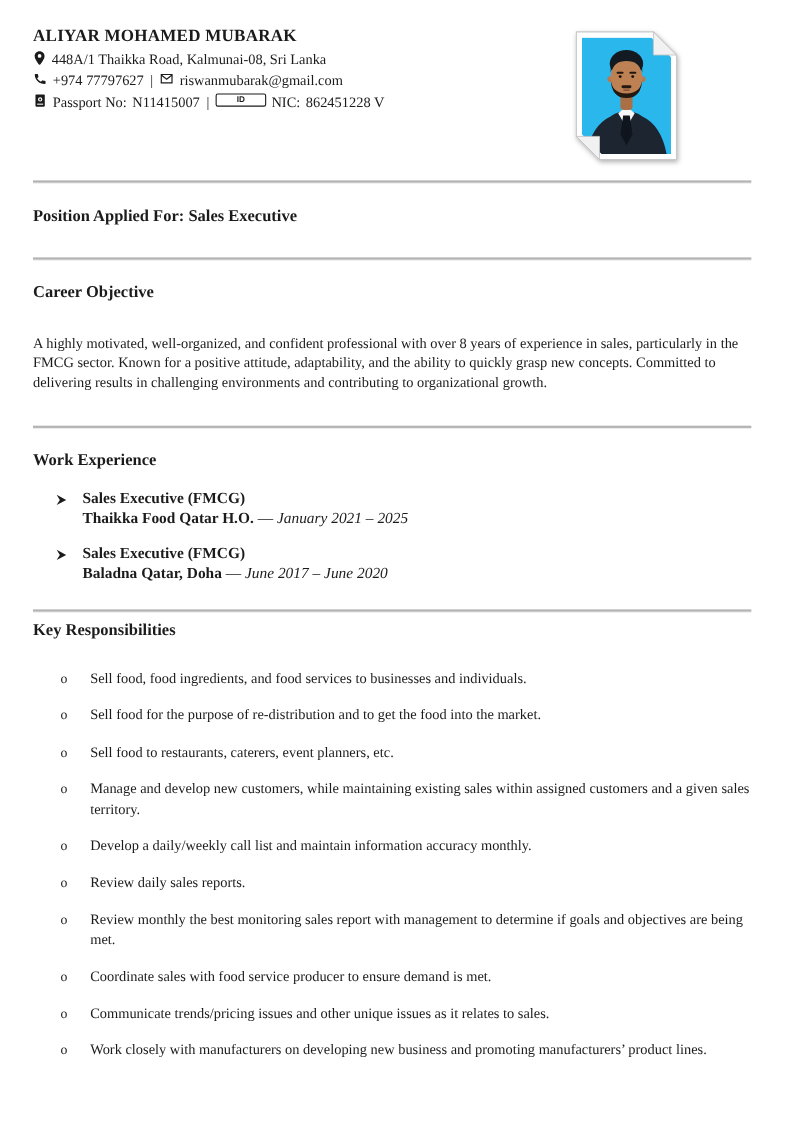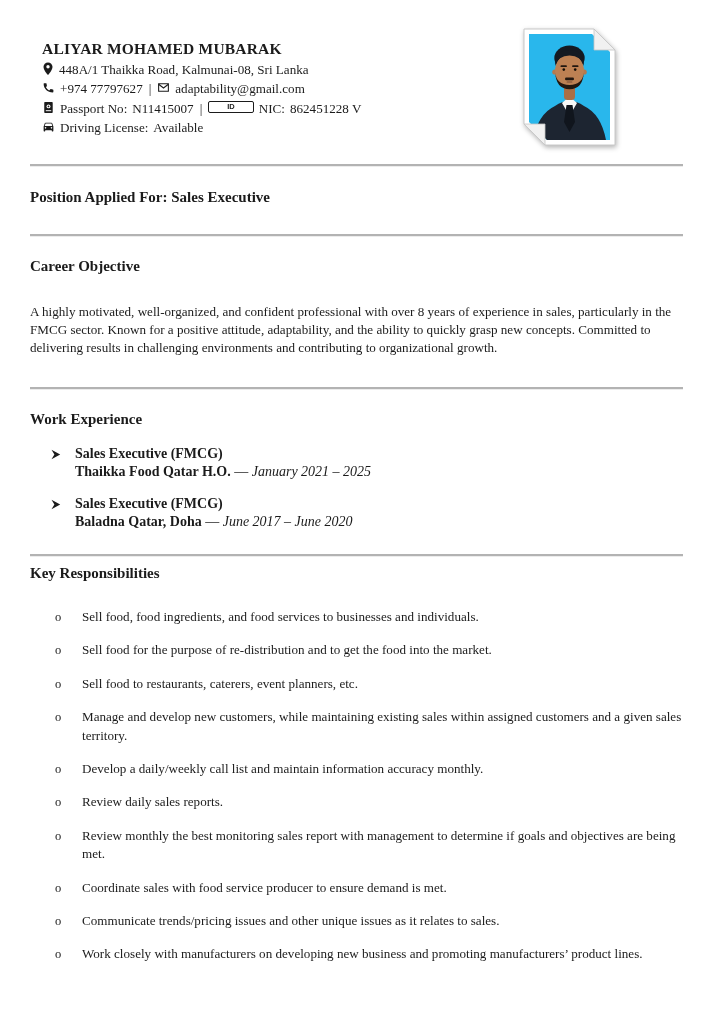--- a/index.html
+++ b/index.html
@@ -5,21 +5,21 @@
   html,body{margin:0;padding:0;background:#ffffff;}
   .page{
     position:relative;
     width:724px;height:1024px;
     background:#ffffff;
     font-family:"Liberation Serif","DejaVu Serif",serif;
     color:#1b1b1b;
     overflow:hidden;
   }
   
-  .header-text{position:absolute;left:30px;top:40px;margin-left:12px;}
+  .header-text{position:absolute;left:30px;top:24px;}
   .name{font-size:15.5px;font-weight:700;margin:0 0 4px 0;letter-spacing:.2px;}
   .cline{display:flex;align-items:flex-start;gap:5px;height:19.3px;font-size:13.1px;white-space:nowrap;}
   .icon{width:13px;height:13px;flex:0 0 auto;display:block;}
   .icon.pin{width:12px;height:14px;}
   .sep{margin:0 1px;}
   .id-badge{
     font-family:"Liberation Sans","DejaVu Sans",sans-serif;
     font-size:7.5px;font-weight:700;
     border:1.2px solid #1b1b1b;border-radius:2px;
     padding:0 18px;height:10px;line-height:10px;
@@ -68,45 +68,38 @@
     <div class="cline">
       <svg class="icon" viewBox="0 0 24 24" aria-hidden="true">
         <path fill="#1b1b1b" d="M6.62 10.79a15.05 15.05 0 0 0 6.59 6.59l2.2-2.2a1 1 0 0 1 1.02-.24c1.12.37 2.33.57 3.57.57a1 1 0 0 1 1 1V20a1 1 0 0 1-1 1C10.07 21 3 13.93 3 5a1 1 0 0 1 1-1h3.5a1 1 0 0 1 1 1c0 1.24.2 2.45.57 3.57a1 1 0 0 1-.25 1.02l-2.2 2.2z"></path>
       </svg>
       <span>+974 77797627</span>
       <span class="sep">|</span>
       <svg class="icon" viewBox="0 0 24 24" aria-hidden="true">
         <path fill="none" stroke="#1b1b1b" stroke-width="2" d="M3 5h18v14H3z"></path>
         <path fill="none" stroke="#1b1b1b" stroke-width="2" d="M3 6l9 7 9-7"></path>
       </svg>
-      <span>adaptability@gmail.com</span>
+      <span>riswanmubarak@gmail.com</span>
     </div>
 
     <div class="cline">
       <svg class="icon" viewBox="0 0 24 24" aria-hidden="true">
         <path fill="#1b1b1b" d="M5 2h14a1.5 1.5 0 0 1 1.5 1.5v19A1.5 1.5 0 0 1 19 24H5a1.5 1.5 0 0 1-1.5-1.5v-19A1.5 1.5 0 0 1 5 2z" transform="scale(0.92) translate(1,0)"></path>
         <circle cx="12" cy="10" r="3.6" fill="#ffffff"></circle>
         <circle cx="12" cy="10" r="1.6" fill="#1b1b1b"></circle>
         <rect x="7" y="17" width="10" height="1.8" fill="#ffffff"></rect>
       </svg>
       <span>Passport No:</span>
       <span>N11415007</span>
       <span class="sep">|</span>
       <span class="id-badge">ID</span>
       <span>NIC:</span>
       <span>862451228 V</span>
     </div>
 
-    <div class="cline">
-      <svg class="icon" viewBox="0 0 24 24" aria-hidden="true">
-        <path fill="#1b1b1b" d="M18.92 6.01C18.72 5.42 18.16 5 17.5 5h-11c-.66 0-1.21.42-1.42 1.01L3 12v8a1 1 0 0 0 1 1h1a1 1 0 0 0 1-1v-1h12v1a1 1 0 0 0 1 1h1a1 1 0 0 0 1-1v-8l-2.08-5.99zM6.5 16a1.5 1.5 0 1 1 0-3 1.5 1.5 0 0 1 0 3zm11 0a1.5 1.5 0 1 1 0-3 1.5 1.5 0 0 1 0 3zM5 11l1.5-4.5h11L19 11H5z"></path>
-      </svg>
-      <span>Driving License:</span>
-      <span>Available</span>
-    </div>
   </header>
 
   <div class="photo">
     <svg width="97" height="122" viewBox="0 0 97 122" aria-hidden="true">
       <defs>
         <clipPath id="photoClip">
           <path d="M8 8 H71 L89 26 V114 H26 L8 96 Z"></path>
         </clipPath>
       </defs>
 

